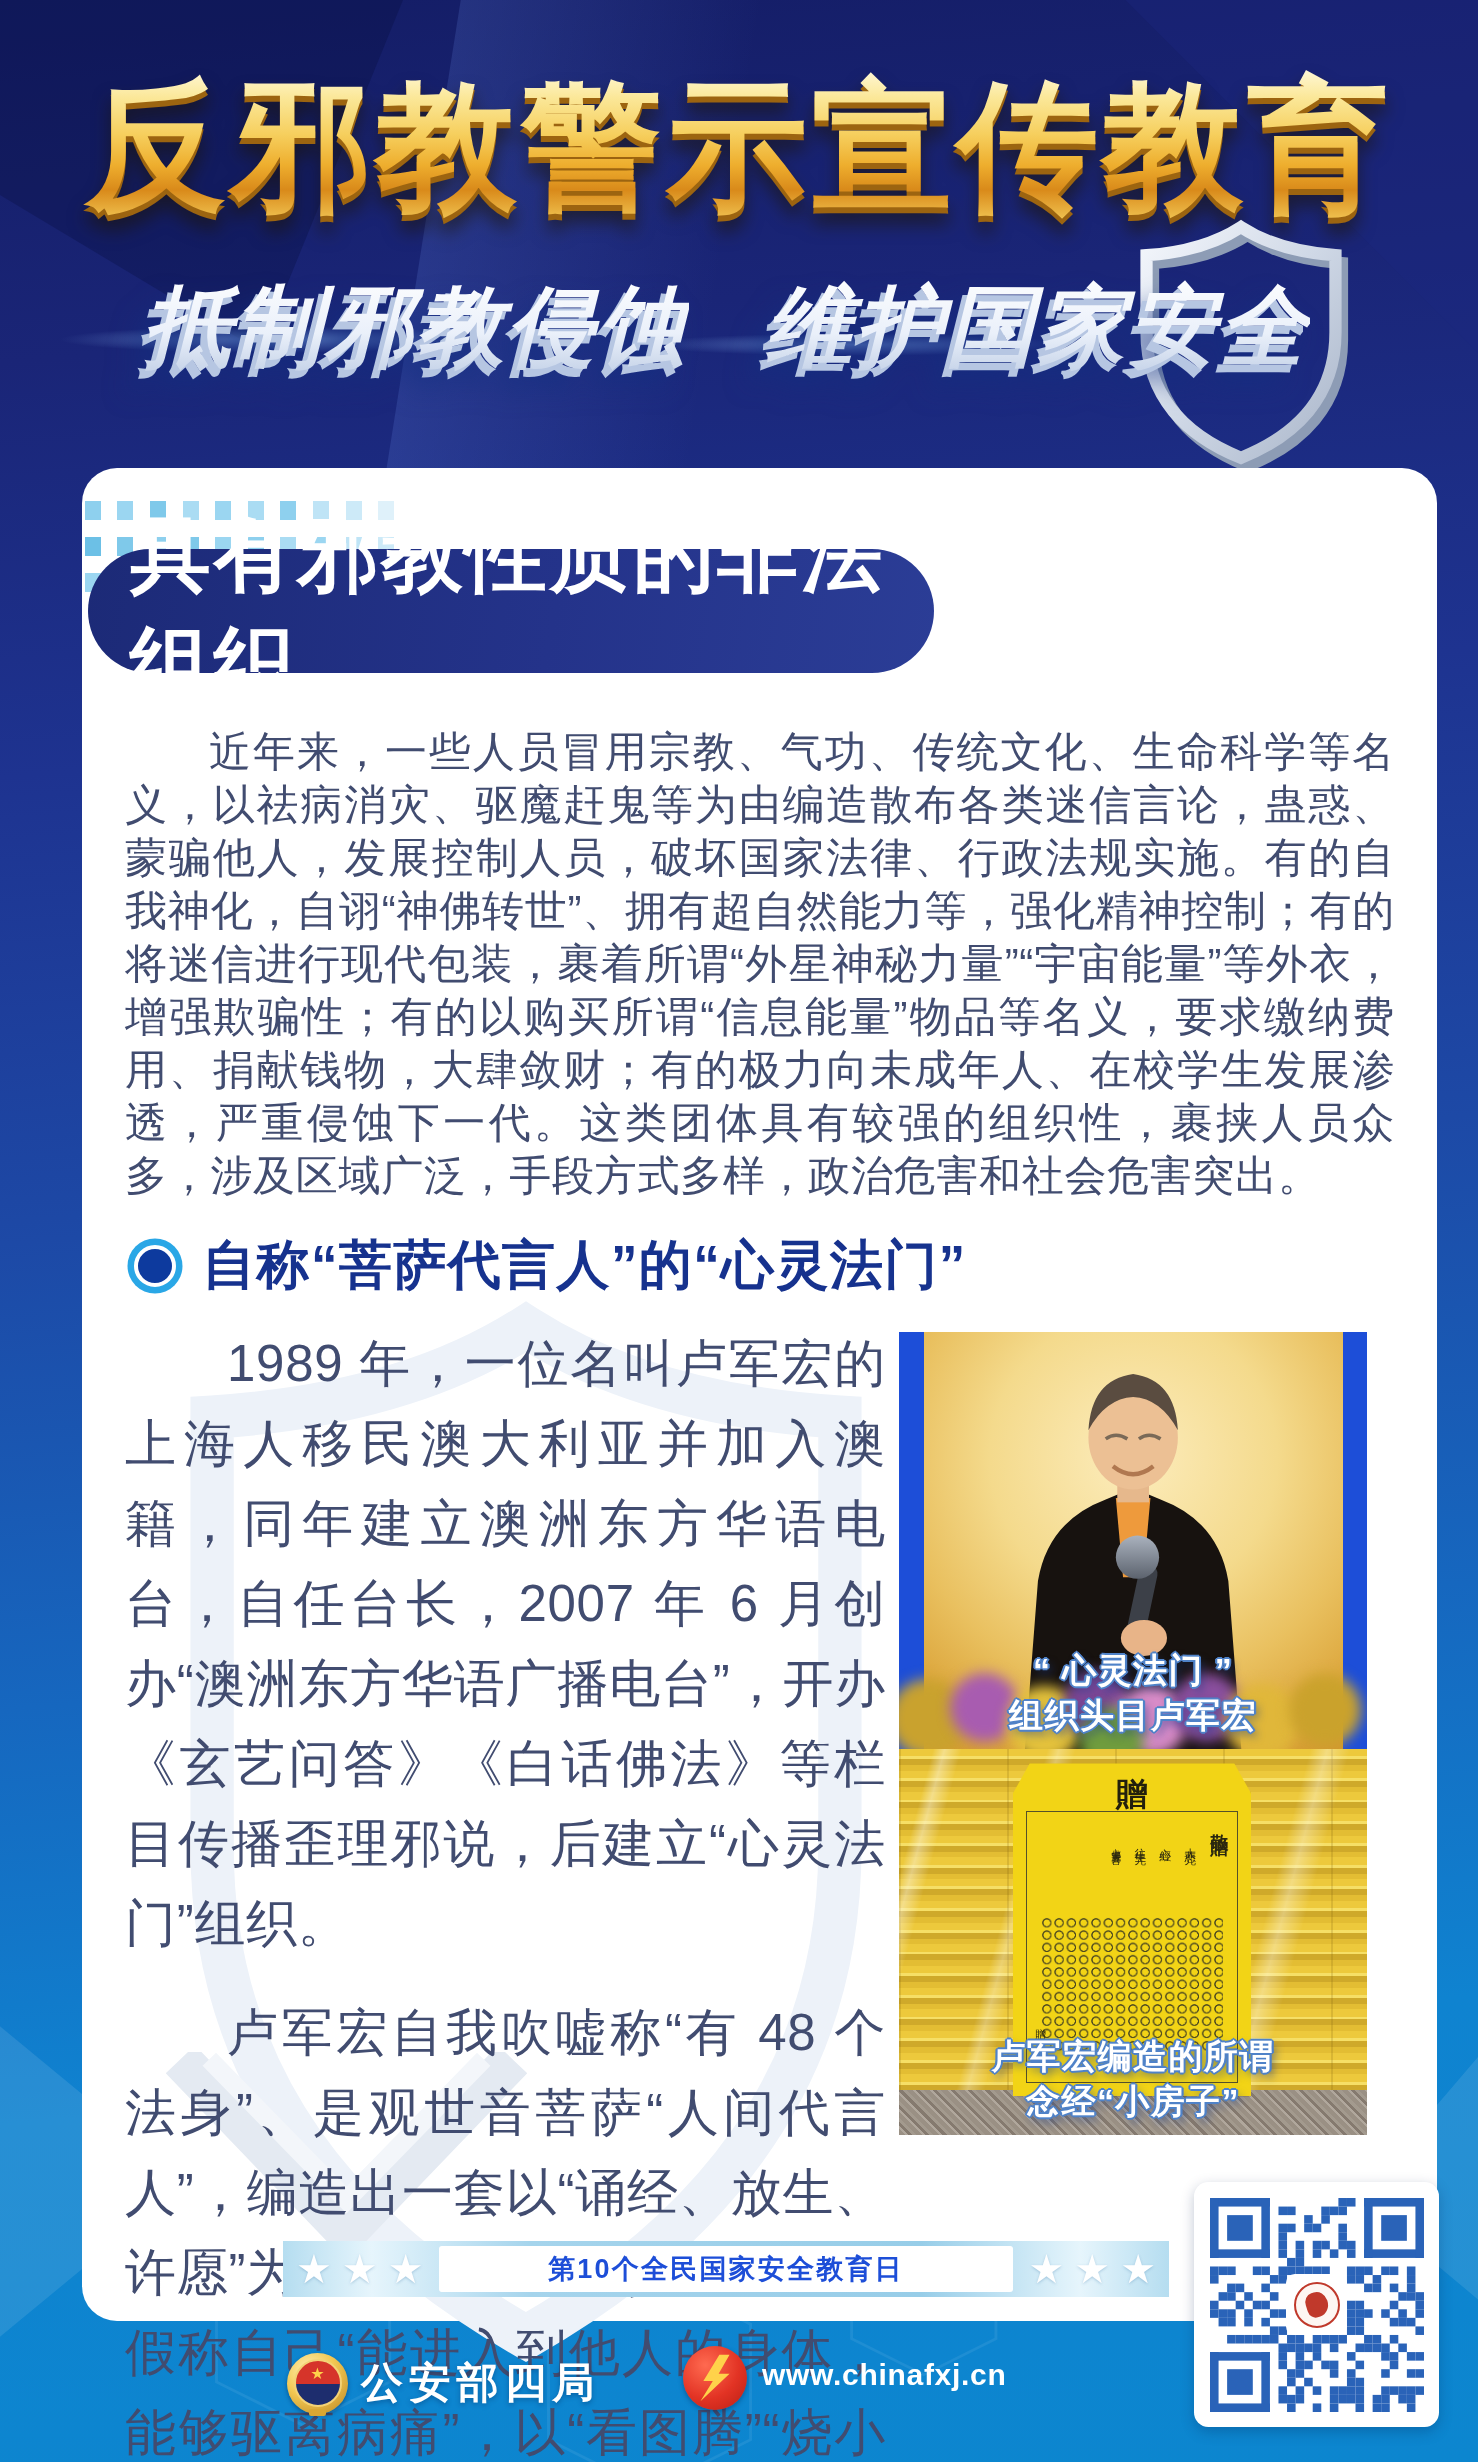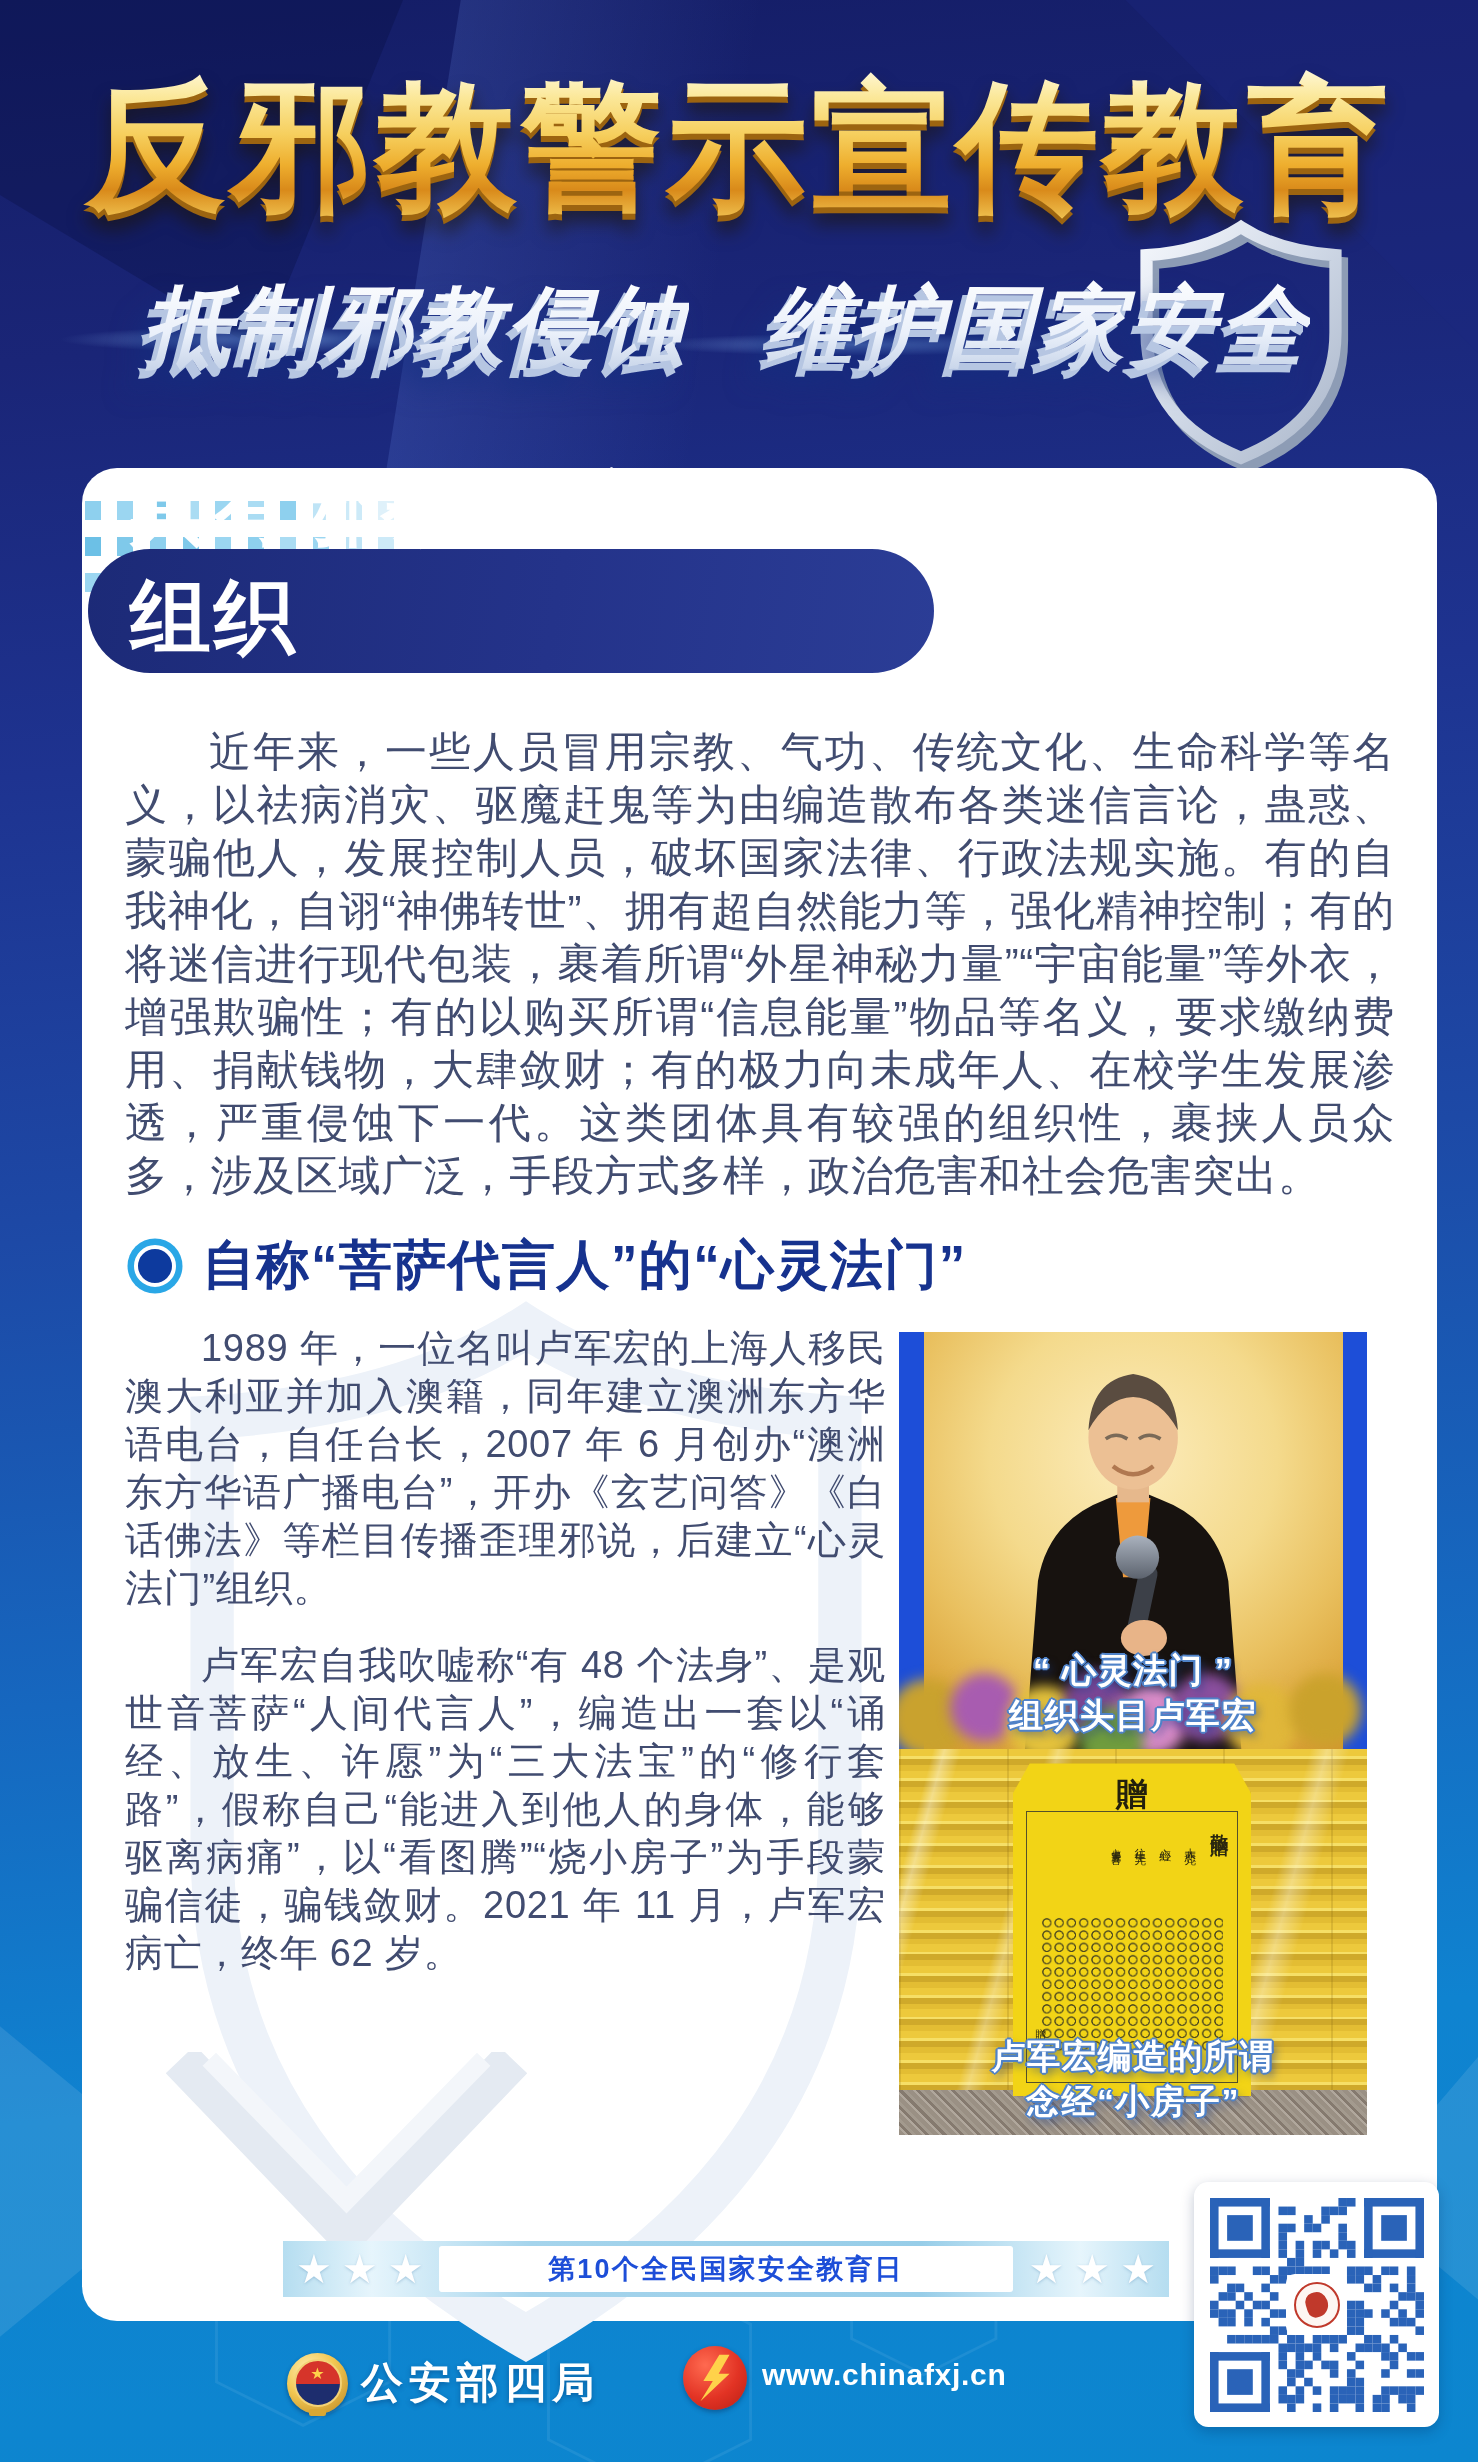--- a/index.html
+++ b/index.html
@@ -43,37 +43,37 @@
   .card{position:absolute;left:82px;top:468px;width:1355px;height:1853px;background:#ffffff;border-radius:35px;z-index:2;}
 
   .dash-row{position:absolute;left:2.9px;display:flex;gap:16.6px;z-index:1;}
   .dash-row span{width:16px;height:19px;display:block;}
   .dr1{top:33px;}.dr2{top:69px;}.dr3{top:105px;}
   .c1{background:#7fc9ea}.c2{background:#9bd6f1}.c3{background:#8ed0ee}.c4{background:#aadcf3}
   .c5{background:#bfe4f6}.c6{background:#cdeaf8}.c7{background:#dff1fa}.c8{background:#6cc0e6}
 
   .card-banner{position:absolute;left:5.8px;top:81px;width:846px;height:124px;border-radius:62px;z-index:2;
     background:linear-gradient(100deg,#1c2a77 0%,#24338a 55%,#2b3d96 100%);
-    display:flex;align-items:flex-end;padding-left:42px;font-family:Liberation Mono, monospace;}
+    display:flex;align-items:center;padding-left:42px;font-family:Liberation Mono, monospace;}
   .card-banner-text{font-size:81px;font-weight:900;color:#ffffff;letter-spacing:2.9px;}
 
   .wm-shield{position:absolute;left:29px;top:830px;width:830px;height:1068px;z-index:0;}
   .wm-v{position:absolute;left:84px;top:1584px;width:361px;height:195px;z-index:0;}
 
   .intro{position:absolute;left:43px;top:257px;width:1270px;z-index:2;
     font-size:42px;line-height:53px;color:#414c70;font-weight:500;
     text-align:justify;text-indent:2em;letter-spacing:0.7px;}
 
   .section-head{position:absolute;left:45px;top:762px;display:flex;align-items:center;z-index:2;}
   .bullet{width:42px;height:42px;border-radius:50%;background:#0d3a9e;
     border:4.3px solid #ffffff;box-shadow:0 0 0 6.5px #2aa7e6;margin:0 26px 0 7.2px;flex:none;}
   .section-title{font-size:53px;font-weight:900;color:#16328e;letter-spacing:1.4px;}
 
   .text-col{position:absolute;left:43px;top:856px;width:761px;z-index:2;}
-  .text-col p{margin:0 0 29px 0;font-size:38px;line-height:48px;color:#414c70;font-weight:500;
+  .text-col p{margin:0 0 29px 0;font-size:51px;line-height:80px;color:#414c70;font-weight:500;
     text-align:justify;text-indent:2em;letter-spacing:0.7px;}
 
   
   .media-col{position:absolute;left:817px;top:864px;width:468px;z-index:2;}
   .photo{position:relative;width:468px;overflow:hidden;}
   .photo1{height:417px;background:#1d4ed8;}
   .photo1-img{position:absolute;left:24.5px;right:24.5px;top:0;bottom:0;
     background:radial-gradient(circle at 50% 30%,#fcecbc 0%,#f4da8c 40%,#e9c05f 65%,#dca63c 85%,#d2972e 100%);}
   .man-svg{position:absolute;left:24.5px;right:24.5px;top:0;bottom:0;width:419px;height:417px;}
   .flowers{position:absolute;left:0;right:0;bottom:-14.4px;height:137px;}

